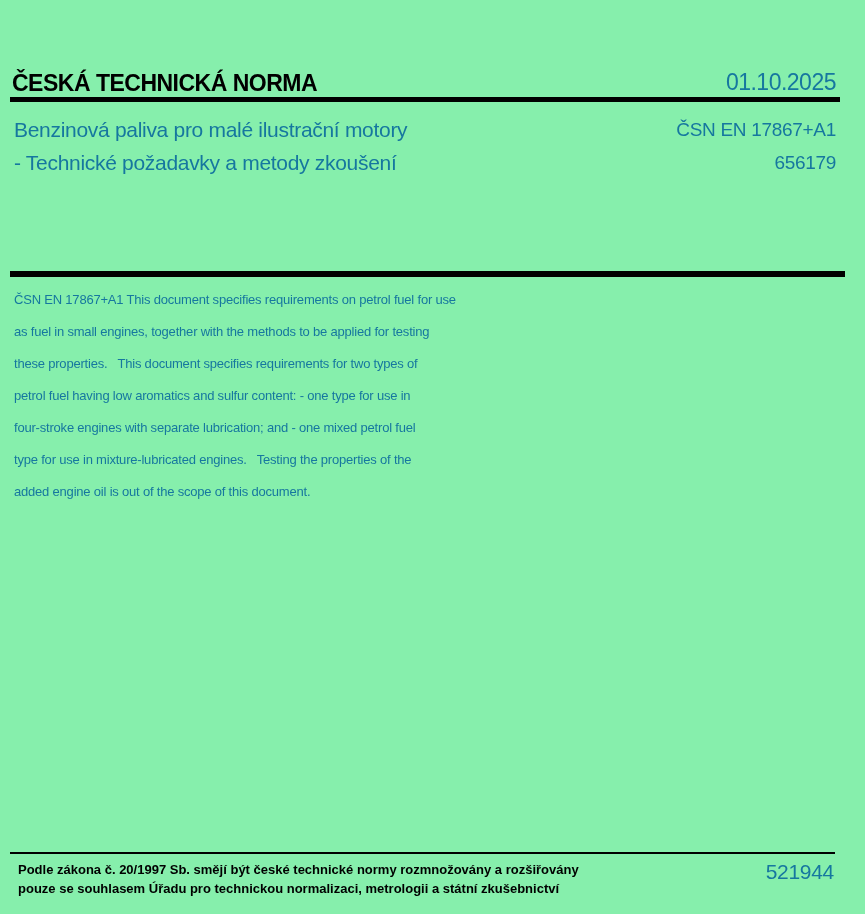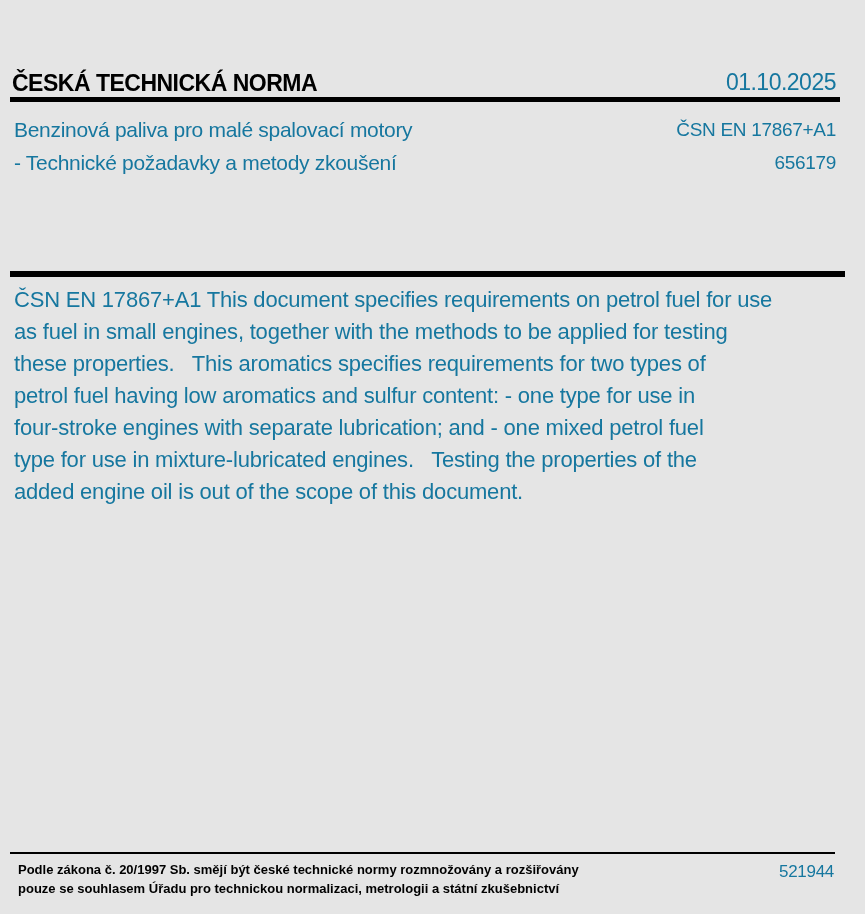--- a/index.html
+++ b/index.html
@@ -4,21 +4,21 @@
 <style>
   html, body {
     margin: 0;
     padding: 0;
     background: #ffffff;
   }
   .page {
     position: relative;
     width: 865px;
     height: 914px;
-    background: #e5e5e5;
+    background: #86efac;
     overflow: hidden;
     font-family: "Liberation Sans", sans-serif;
     color: #000;
   }
   .rule {
     position: absolute;
     background: #000;
   }
   .rule-header { left: 10px; top: 97px;  width: 830px; height: 5px; }
   .rule-mid    { left: 10px; top: 271px; width: 835px; height: 6px; }
@@ -65,21 +65,21 @@
     line-height: 33px;
     color: #16779f;
     text-align: right;
     white-space: nowrap;
   }
 
   .abstract {
     position: absolute;
     left: 14px;
     top: 284px;
-    font-size: 22px;
+    font-size: 13px;
     letter-spacing: -0.2px;
     line-height: 32px;
     color: #16779f;
   }
   .abstract-line {
     white-space: pre;
     height: 32px;
   }
 
   .illustration-note {
@@ -102,54 +102,54 @@
     font-weight: bold;
     line-height: 19px;
     color: #000;
   }
   .footer-legal div { white-space: nowrap; }
 
   .footer-order {
     position: absolute;
     right: 31px;
     top: 861px;
-    font-size: 17px;
+    font-size: 21px;
     letter-spacing: -0.3px;
     line-height: 21px;
     color: #16779f;
     white-space: nowrap;
   }
 </style>
 </head>
 <body>
 
 <div class="page">
 
   <div class="masthead-title">ČESKÁ TECHNICKÁ NORMA</div>
 
   <div class="masthead-date">01.10.2025</div>
 
   <div class="rule rule-header"></div>
 
   <div class="title-block-left">
-    <div>Benzinová paliva pro malé spalovací motory</div>
+    <div>Benzinová paliva pro malé ilustrační motory</div>
     <div>- Technické požadavky a metody zkoušení</div>
   </div>
 
   <div class="title-block-right">
     <div>ČSN EN 17867+A1</div>
     <div>656179</div>
   </div>
 
   <div class="rule rule-mid"></div>
 
   <div class="abstract">
     <div class="abstract-line">ČSN EN 17867+A1 This document specifies requirements on petrol fuel for use</div>
     <div class="abstract-line">as fuel in small engines, together with the methods to be applied for testing</div>
-    <div class="abstract-line">these properties.   This aromatics specifies requirements for two types of</div>
+    <div class="abstract-line">these properties.   This document specifies requirements for two types of</div>
     <div class="abstract-line">petrol fuel having low aromatics and sulfur content: - one type for use in</div>
     <div class="abstract-line">four-stroke engines with separate lubrication; and - one mixed petrol fuel</div>
     <div class="abstract-line">type for use in mixture-lubricated engines.   Testing the properties of the</div>
     <div class="abstract-line">added engine oil is out of the scope of this document.</div>
   </div>
 
 
   <div class="rule rule-footer"></div>
 
   <div class="footer-legal">

